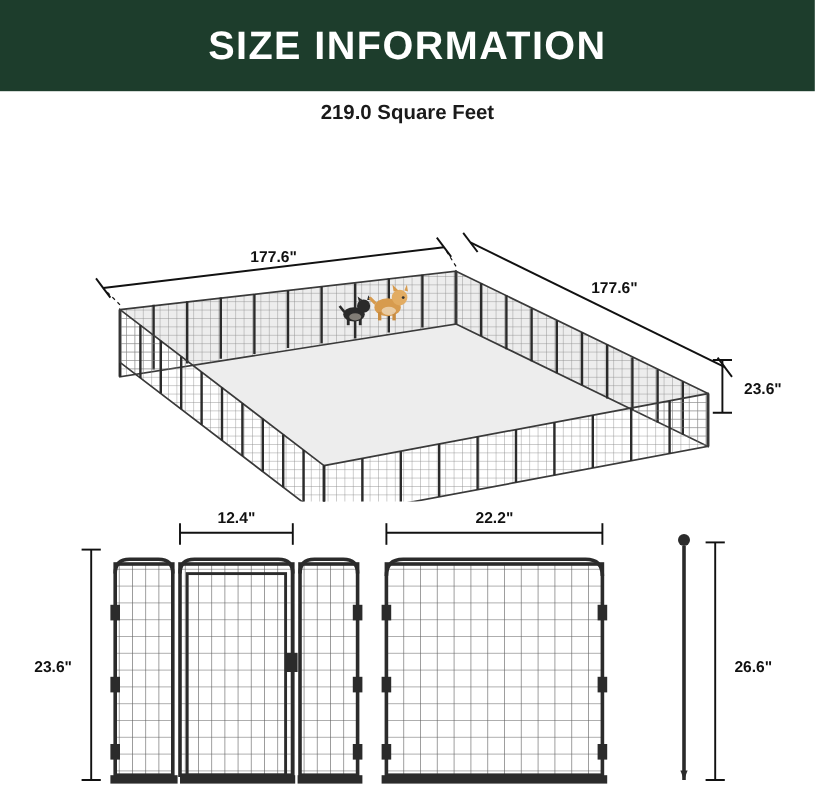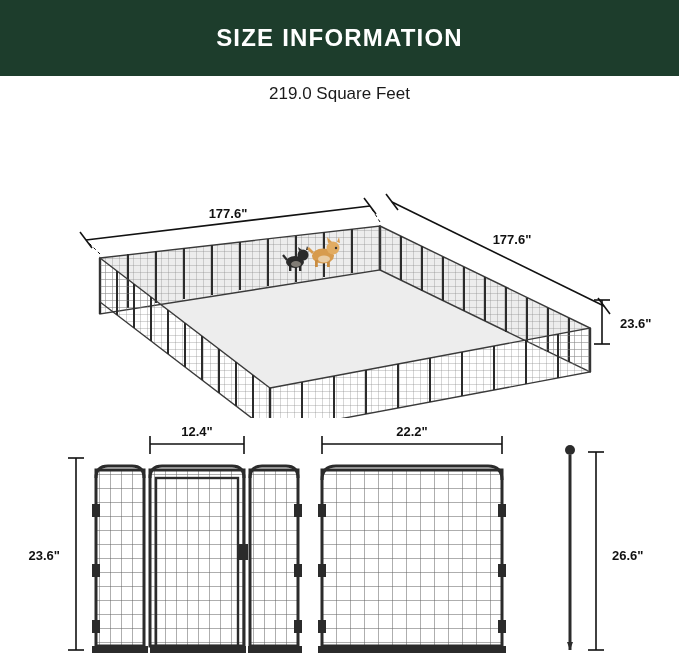--- a/index.html
+++ b/index.html
@@ -28,32 +28,32 @@
     top: 0;
     width: 679px;
     height: 76px;
     background: #1d3d2c;
     display: flex;
     align-items: center;
     justify-content: center;
   }
   .header-title {
     color: #ffffff;
-    font-size: 24px;
+    font-size: 33px;
     font-weight: bold;
     letter-spacing: 1.2px;
   }
   .area-label {
     position: absolute;
     left: 0;
     top: 84px;
     width: 679px;
     text-align: center;
     font-size: 17px;
-    font-weight: normal;
+    font-weight: bold;
     color: #1a1a1a;
   }
   
   .scene {
     position: absolute;
     left: 0;
     top: 118px;
     width: 679px;
     height: 300px;
   }

